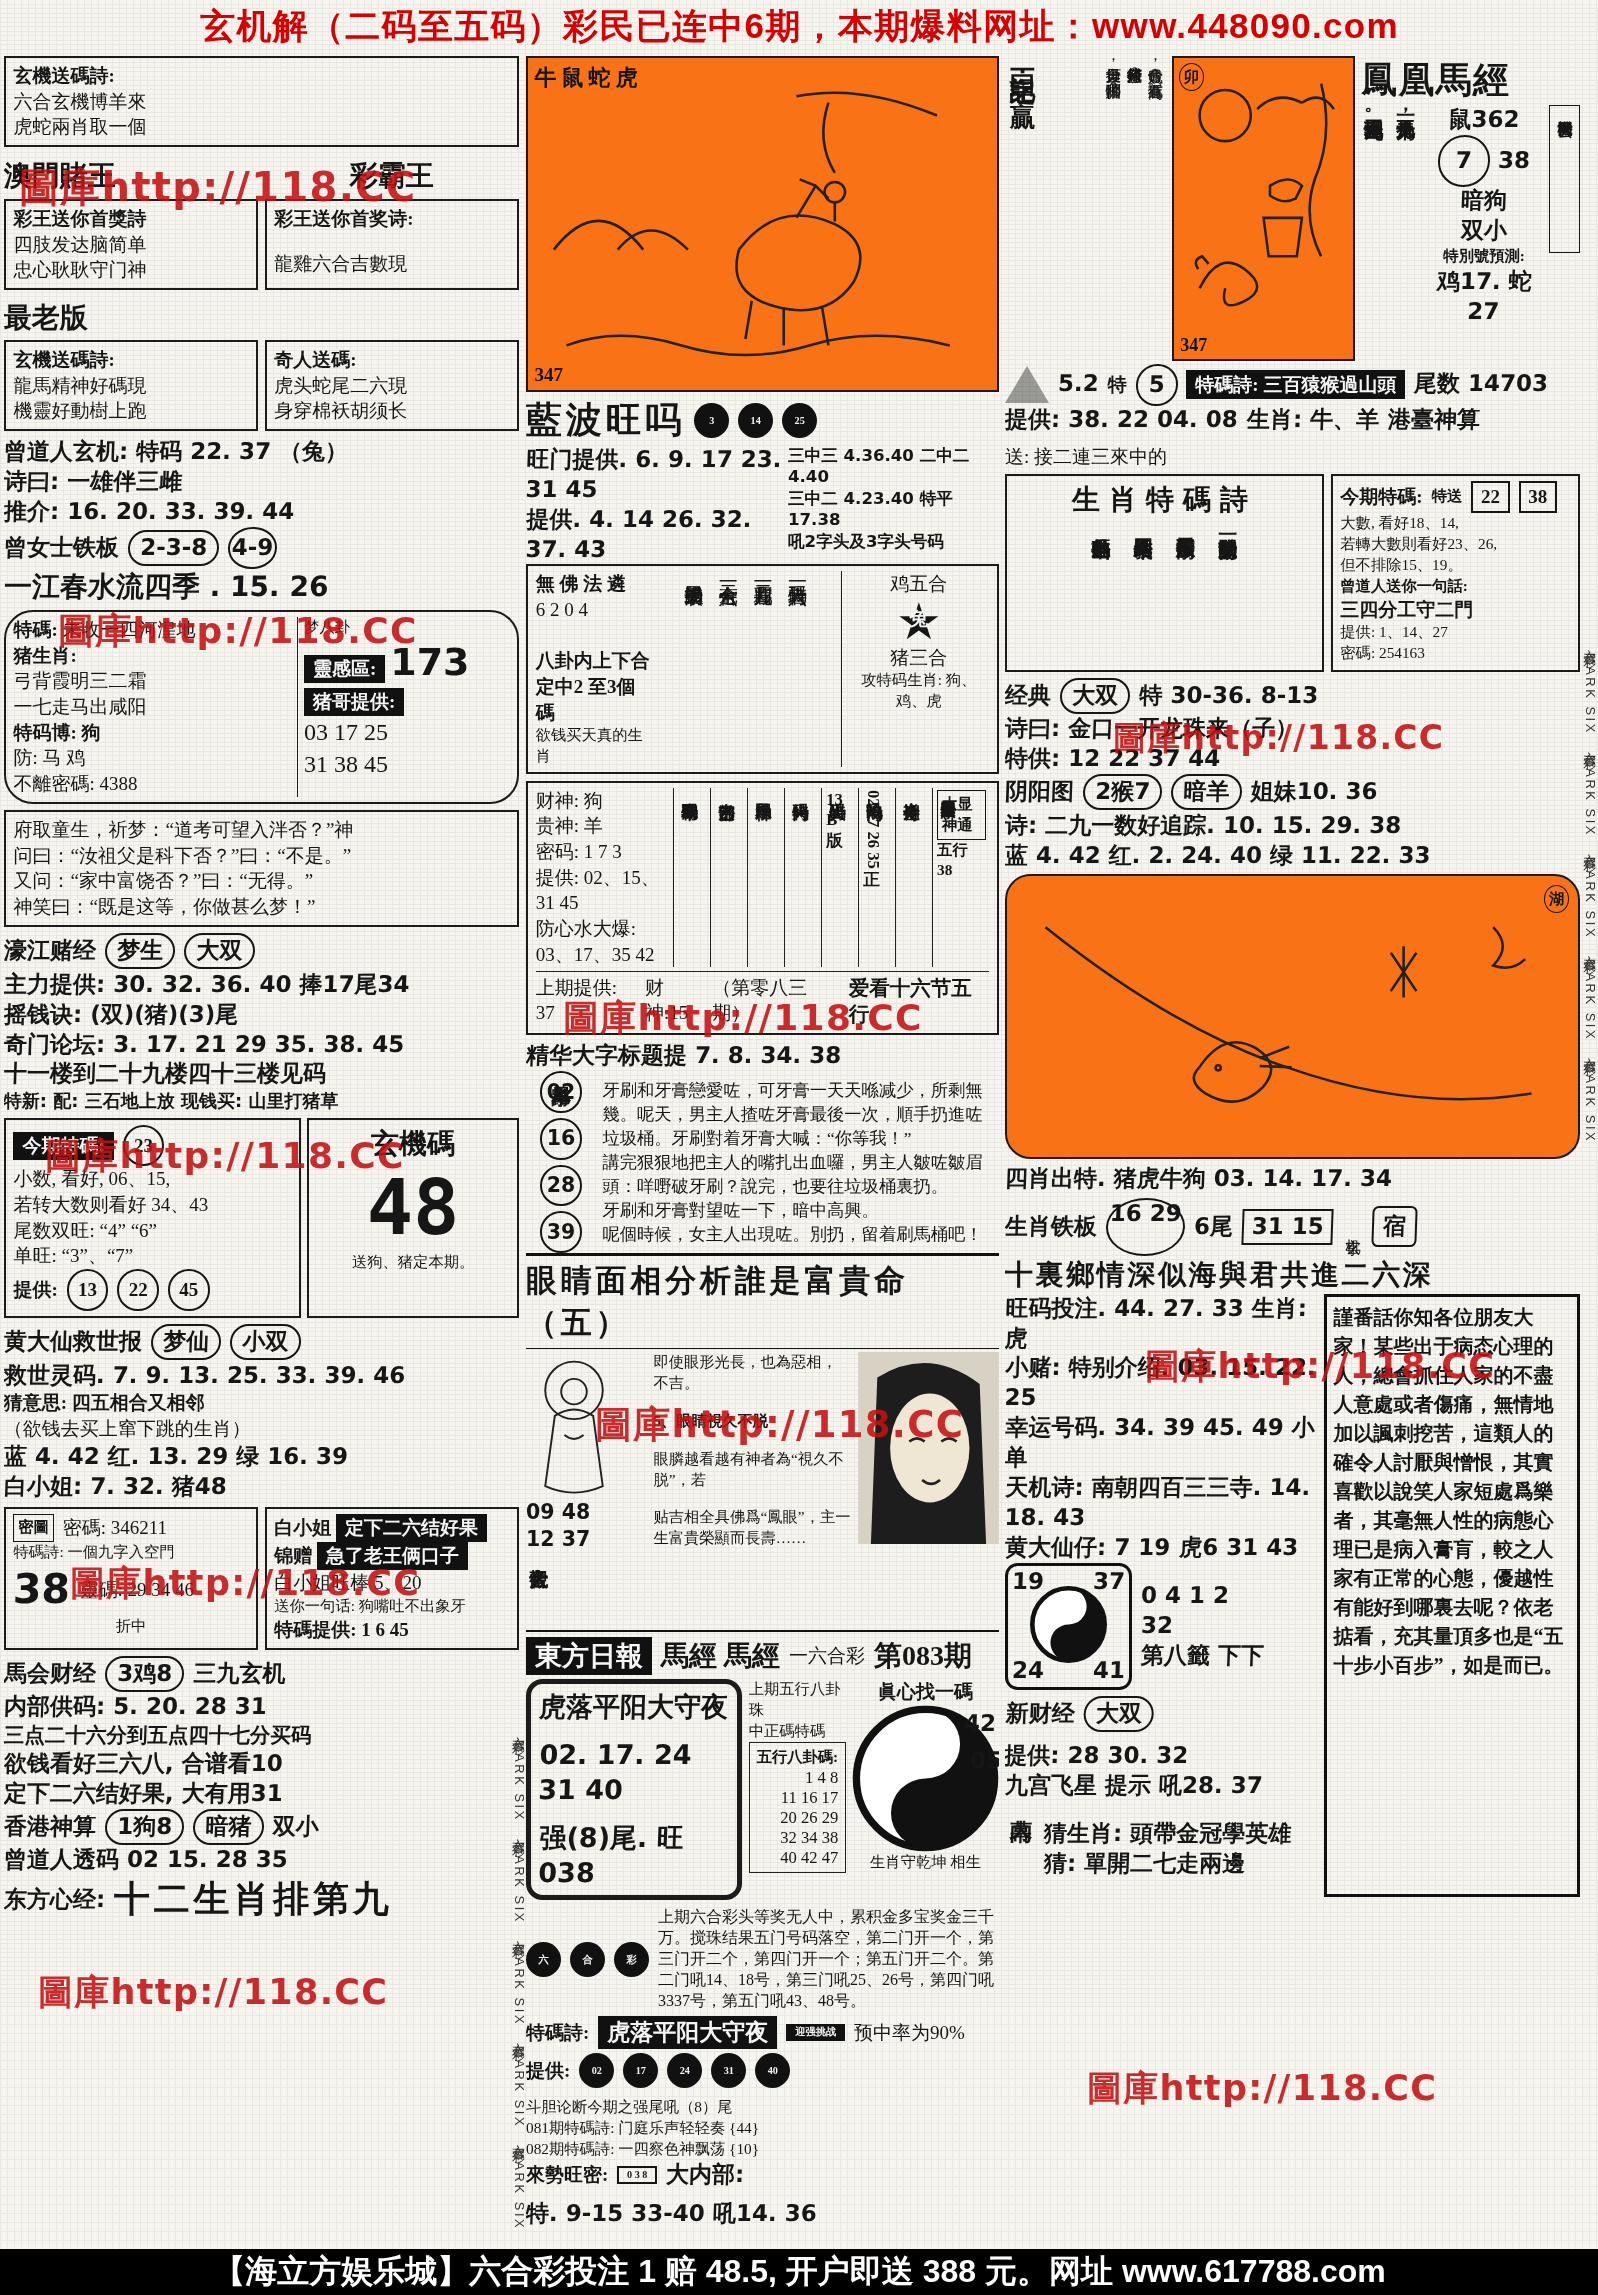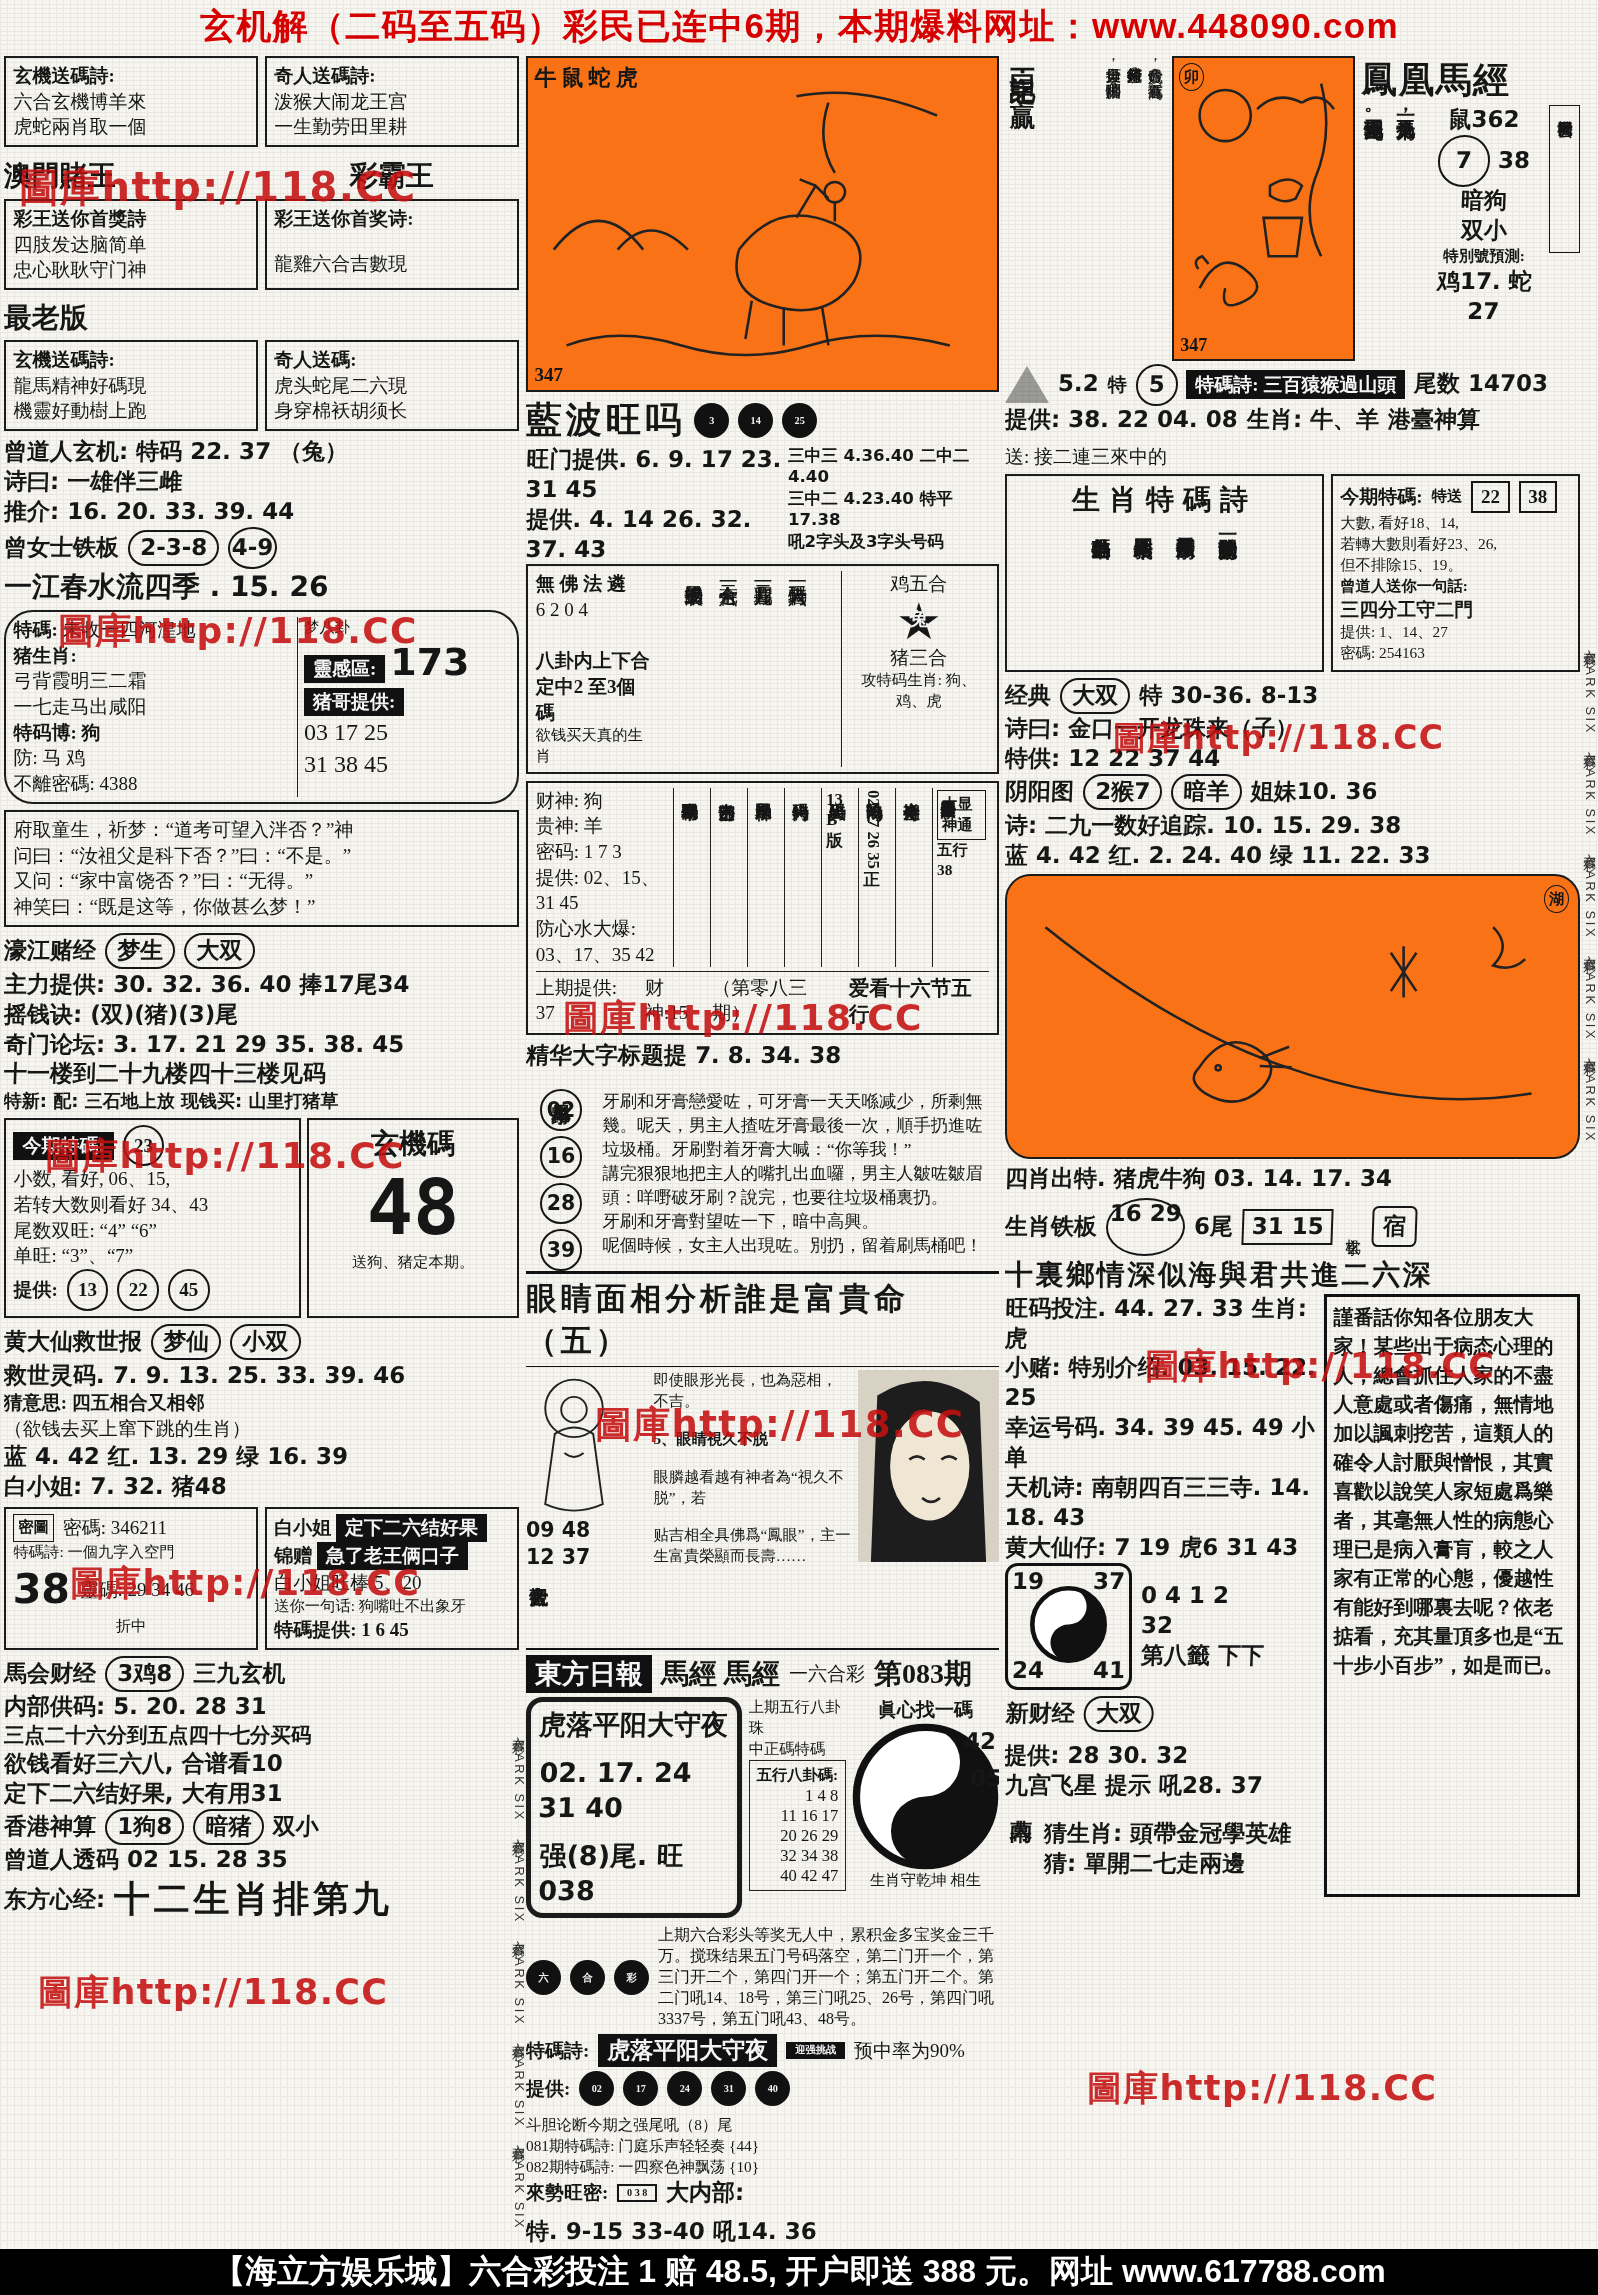--- a/index.html
+++ b/index.html
@@ -74,25 +74,20 @@
   <div class="strip vert" style="right:1.3px;top:639px;height:1471px;">六合彩 MARK SIX 六合彩 MARK SIX 六合彩 MARK SIX 六合彩 MARK SIX 六合彩 MARK SIX</div>
   <div class="strip vert" style="left:506px;top:1726px;height:524px;">六合彩 MARK SIX 六合彩 MARK SIX 六合彩 MARK SIX 六合彩 MARK SIX 六合彩 MARK SIX</div>
 
   <div class="col col-left">
     <div class="row">
       <div class="box grow">
         <div class="txt title">玄機送碼詩:</div>
         <div class="txt">六合玄機博羊來</div>
         <div class="txt">虎蛇兩肖取一個</div>
       </div>
-      <div class="box grow">
-        <div class="txt title">奇人送碼詩:</div>
-        <div class="txt">泼猴大闹龙王宫</div>
-        <div class="txt">一生勤劳田里耕</div>
-      </div>
     </div>
     <div class="row" style="margin:3.8px 0;">
       <div class="grow big">澳門賭王</div>
       <div class="grow big" style="text-align:center;">彩霸王</div>
     </div>
     <div class="row">
       <div class="box grow">
         <div class="txt title">彩王送你首獎詩</div>
         <div class="txt">四肢发达脑简单</div>
         <div class="txt">忠心耿耿守门神</div>
@@ -354,21 +349,21 @@
       <div class="row" style="border-top:1.9px solid #222;margin-top:3.8px;padding-top:2.6px;">
         <span class="txt">上期提供: 37</span>
         <span class="txt">财神:15</span>
         <span class="txt">（第零八三期）</span>
         <span class="hand2">爱看十六节五行</span>
       </div>
     </div>
 
     <div class="hand">精华大字标题提 7. 8. 34. 38</div>
 
-    <div class="row" style="margin-top:18px;">
+    <div class="row" style="margin-top:0;align-items:center;">
       <div style="width:70px;text-align:center;">
         <div class="vert title" style="font-size:19px;margin:0 auto;">蹲尾小单</div>
         <div class="circ hand2">02</div>
         <div class="circ hand2" style="margin-top:5.1px;">16</div>
         <div class="circ hand2" style="margin-top:5.1px;">28</div>
         <div class="circ hand2" style="margin-top:5.1px;">39</div>
       </div>
       <div class="grow">
         <div class="sm" style="font-size:17.3px;">牙刷和牙膏戀愛咗，可牙膏一天天喺减少，所剩無幾。呢天，男主人揸咗牙膏最後一次，順手扔進咗垃圾桶。牙刷對着牙膏大喊：“你等我！”</div>
         <div class="sm" style="font-size:17.3px;">講完狠狠地把主人的嘴扎出血囉，男主人皺咗皺眉頭：咩嘢破牙刷？說完，也要往垃圾桶裏扔。</div>

